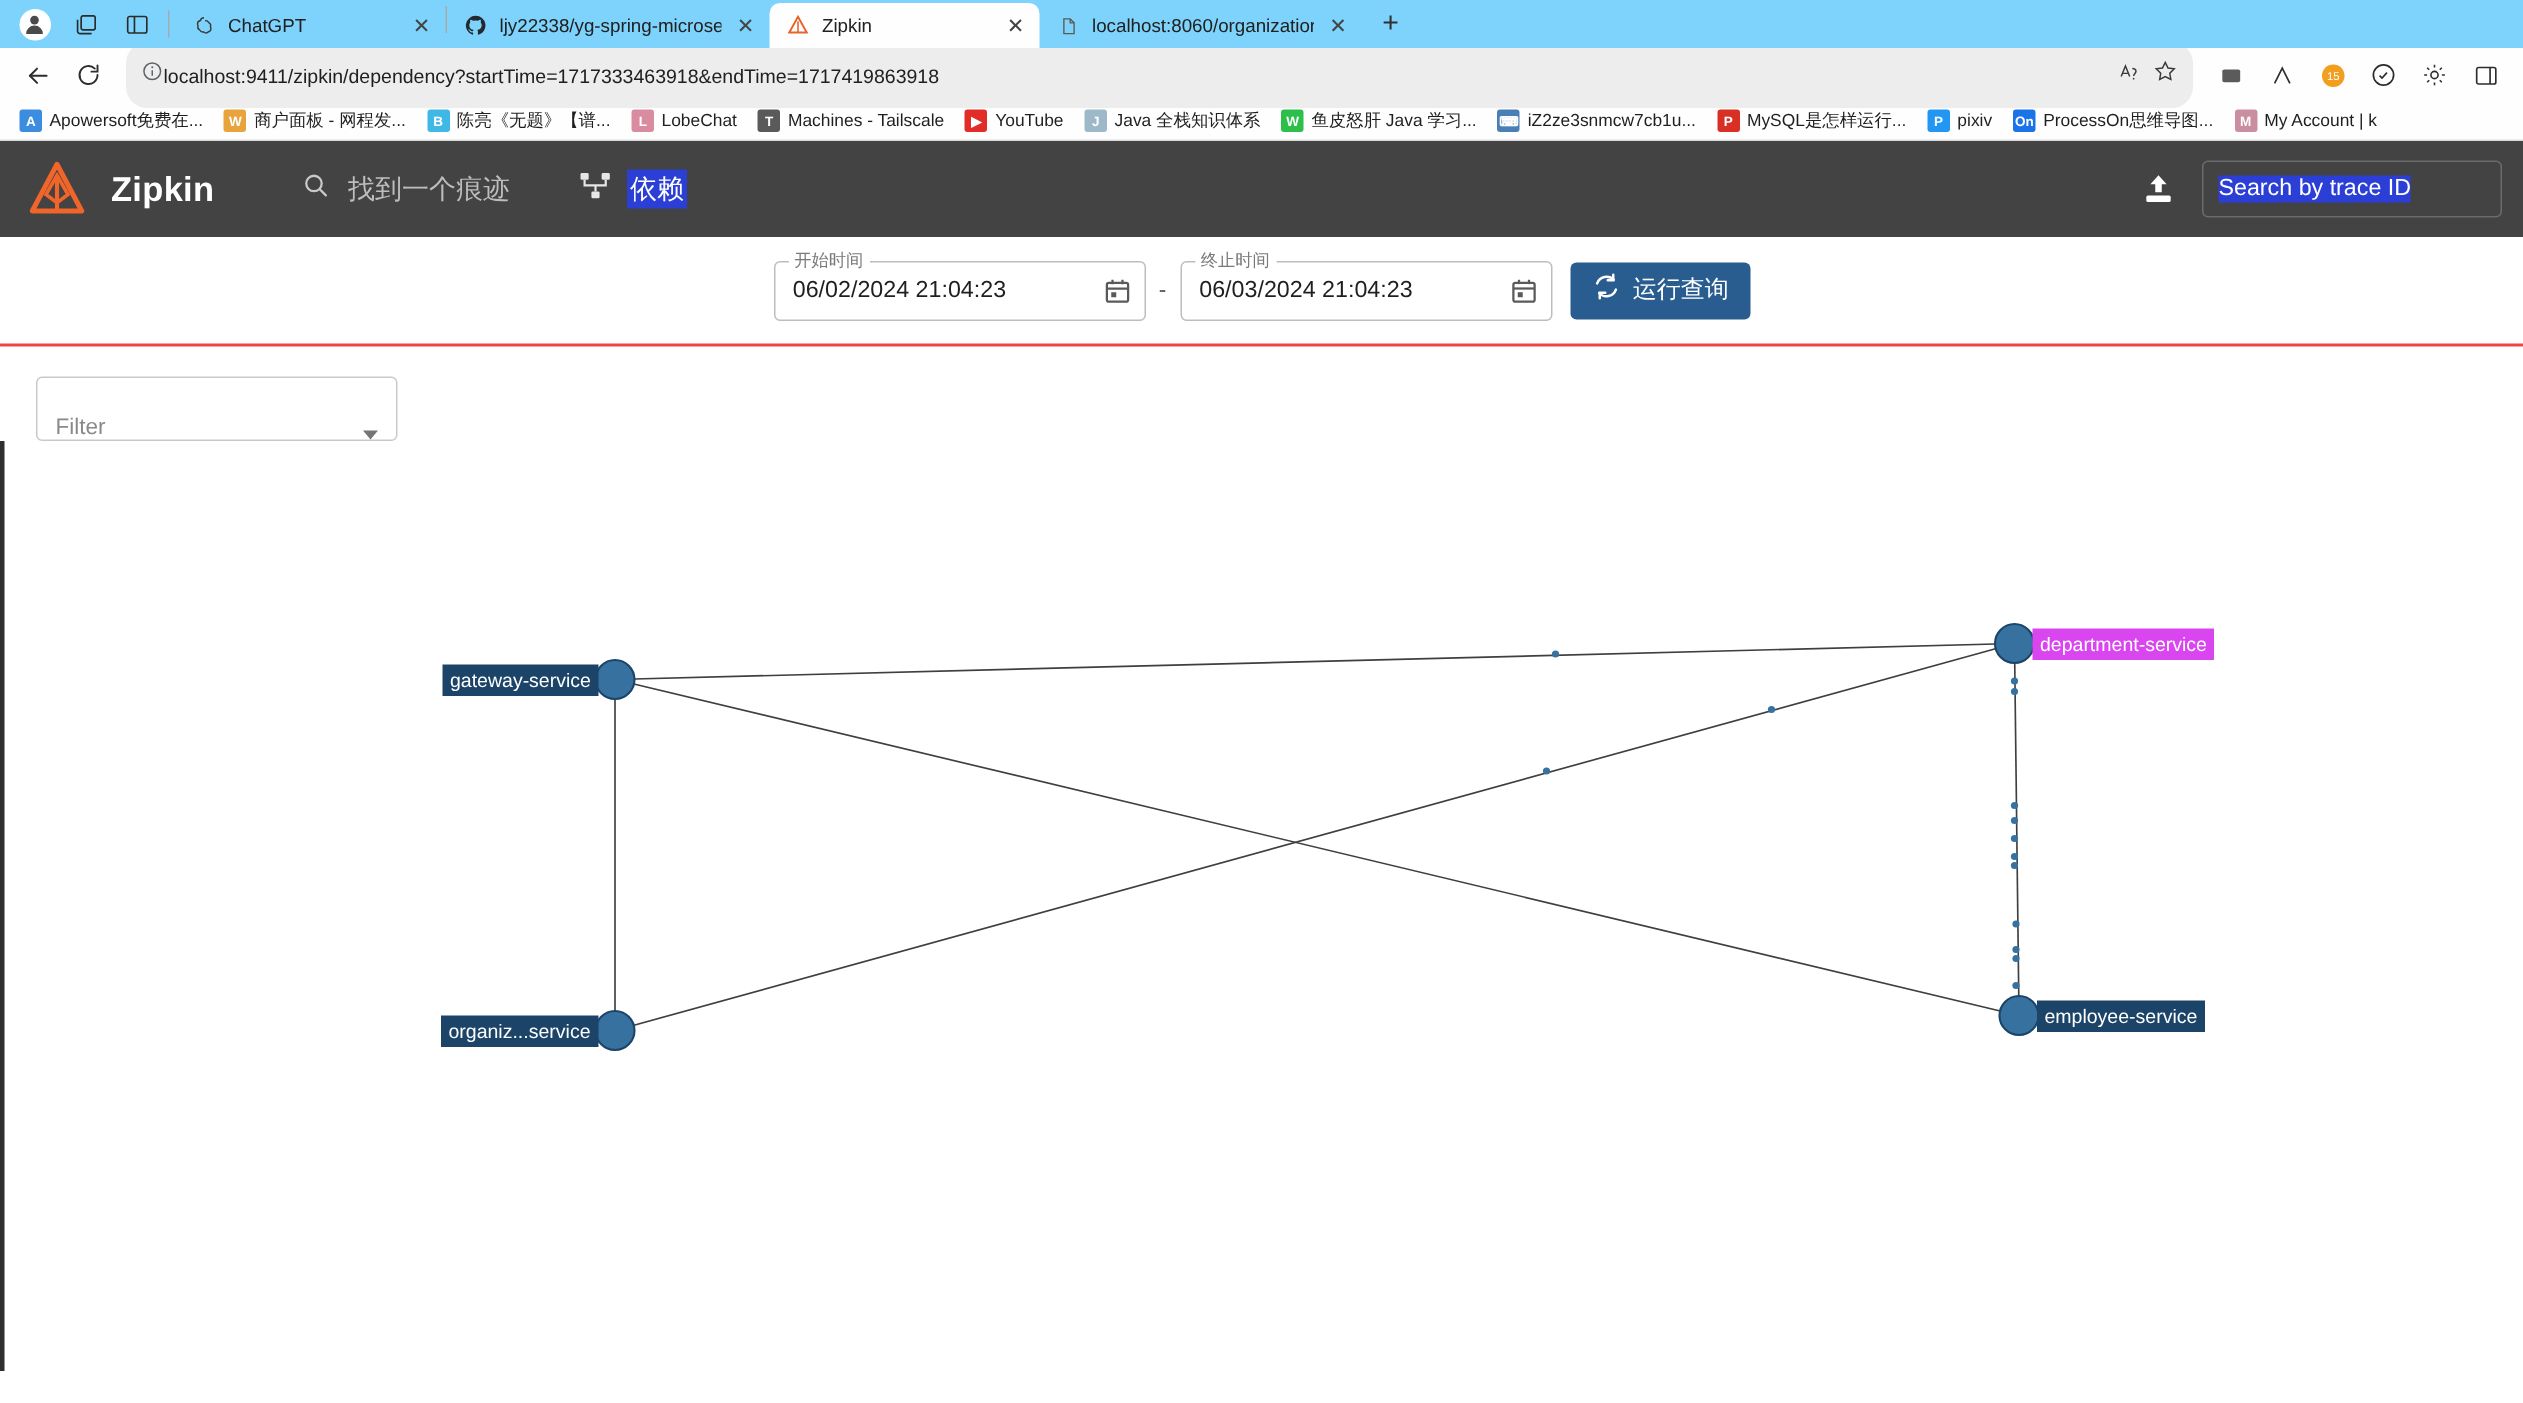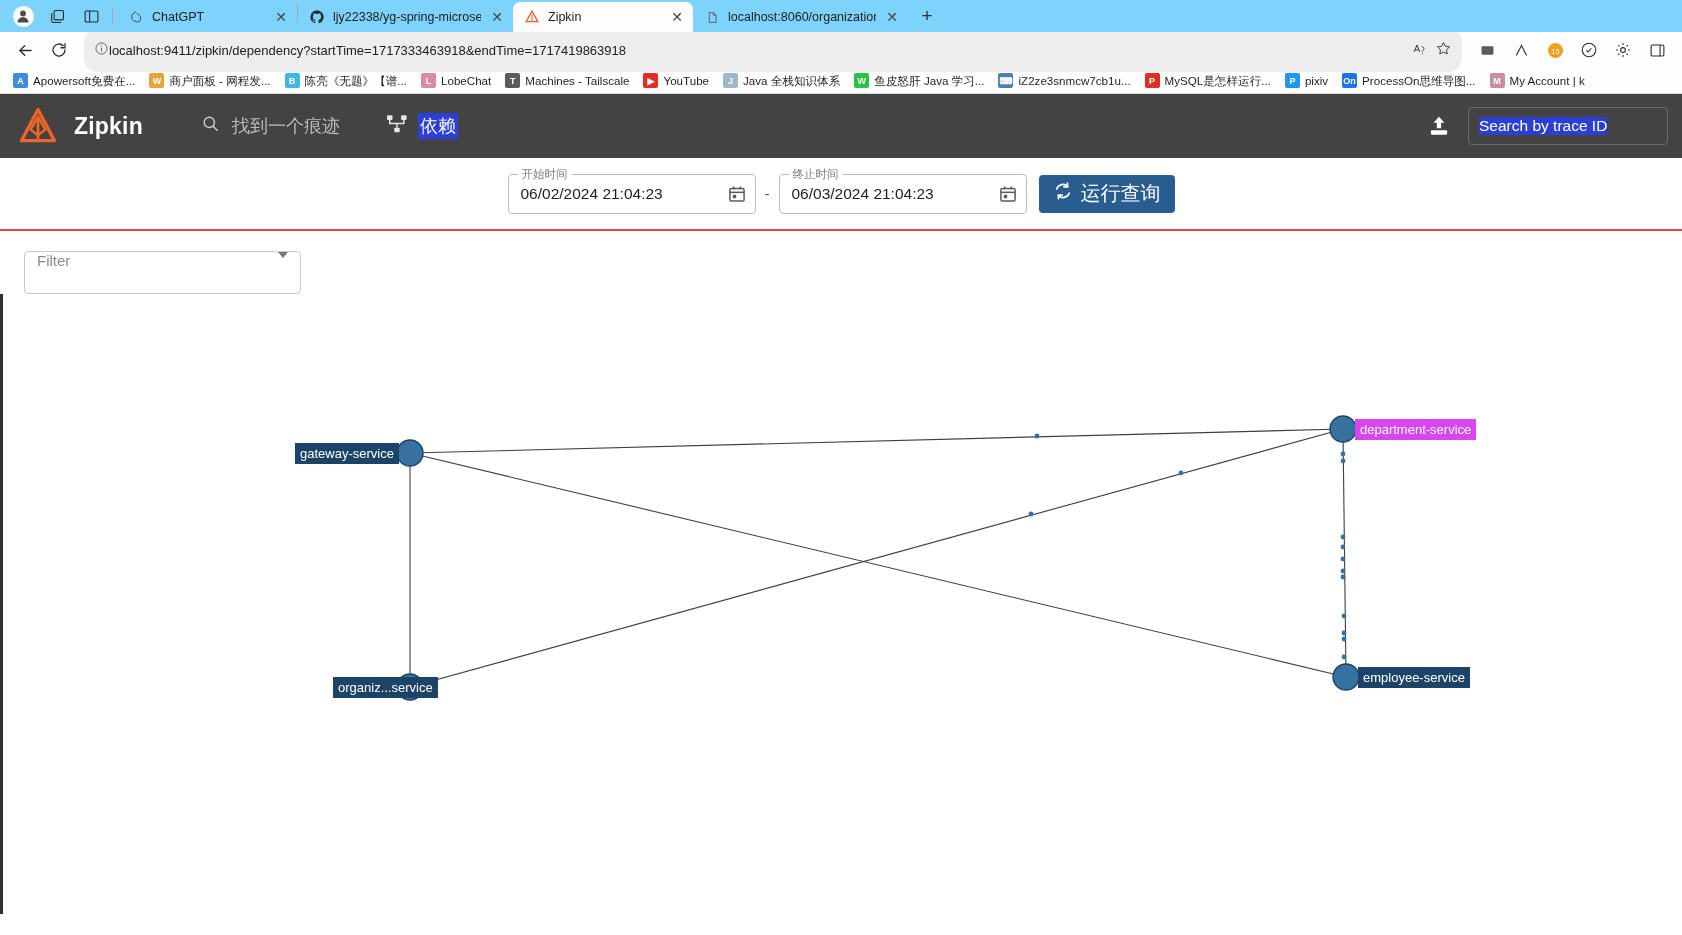--- a/index.html
+++ b/index.html
@@ -110,28 +110,28 @@
   .field-legend {
     position:absolute; top:-8px; left: 9px; background:#fff; padding: 0 4px;
     font-size: 11.5px; color:#7a7a7a; line-height: 14px;
   }
   .field-value { font-size: 15.5px; color: #1f1f1f; flex:1 1 auto; }
   .cal-ico { width:20px; height:20px; color:#5a5a5a; flex:0 0 20px; }
   .dash { margin: 0 9px; color:#555; font-size:15px; }
   .run-btn {
     margin-left: 12px; height:38px; background:#2a5d8f; color:#fff;
     border-radius:4px; display:flex; align-items:center; gap:8px;
-    padding: 0 14px; font-size: 20px;
+    padding: 0 14px; font-size: 16px;
   }
 
   
   .filter-row { padding: 20px 24px 0 24px; background:#fff; }
   .filter-select {
-    width: 277px; height: 43px; border:1px solid #c9c9c9; border-radius:4px;
-    display:flex; align-items:flex-start; justify-content:space-between;
+    width: 241px; height: 43px; border:1px solid #c9c9c9; border-radius:4px;
+    display:flex; align-items:flex-end; justify-content:space-between;
     padding: 0 12px; color:#8a8a8a; font-size:15px; background:#fff;
   }
   .caret { width:0;height:0;border-left:5px solid transparent;border-right:5px solid transparent;
     border-top:6px solid #757575; }
 
   
   .graph-wrap { position: relative; width: 1682px; height: 620px; background:#fff; }
   .graph-svg { position:absolute; left:0; top:0; }
   .node-label {
     position:absolute; background:#1b4468; color:#fff;
@@ -465,19 +465,19 @@
         <circle cx="1344" cy="345" r="2.4" fill="#36719f"></circle>
         <circle cx="1344" cy="363" r="2.4" fill="#36719f"></circle>
         <circle cx="1345" cy="385" r="2.4" fill="#36719f"></circle>
         <circle cx="410" cy="159" r="13" fill="#36719f" stroke="#1b4468" stroke-width="1.4"></circle>
         <circle cx="410" cy="393" r="13" fill="#36719f" stroke="#1b4468" stroke-width="1.4"></circle>
         <circle cx="1343" cy="135" r="13" fill="#36719f" stroke="#1b4468" stroke-width="1.4"></circle>
         <circle cx="1346" cy="383" r="13" fill="#36719f" stroke="#1b4468" stroke-width="1.4"></circle>
       </svg>
     <div id="graph-labels">
         <div class="node-label" style="background: rgb(27, 68, 104); top: 149px; left: 295px;">gateway-service</div>
-        <div class="node-label" style="background: rgb(27, 68, 104); top: 383px; left: 294px; margin-left: 39px;">organiz...service</div>
+        <div class="node-label" style="background: rgb(27, 68, 104); top: 383px; left: 294px;">organiz...service</div>
         <div class="node-label" style="background: #d946ef; top: 125px; left: 1355px;">department-service</div>
         <div class="node-label" style="background: rgb(27, 68, 104); top: 373px; left: 1358px;">employee-service</div>
       </div>
   </div>
 
 </div>
 
 </body></html>

